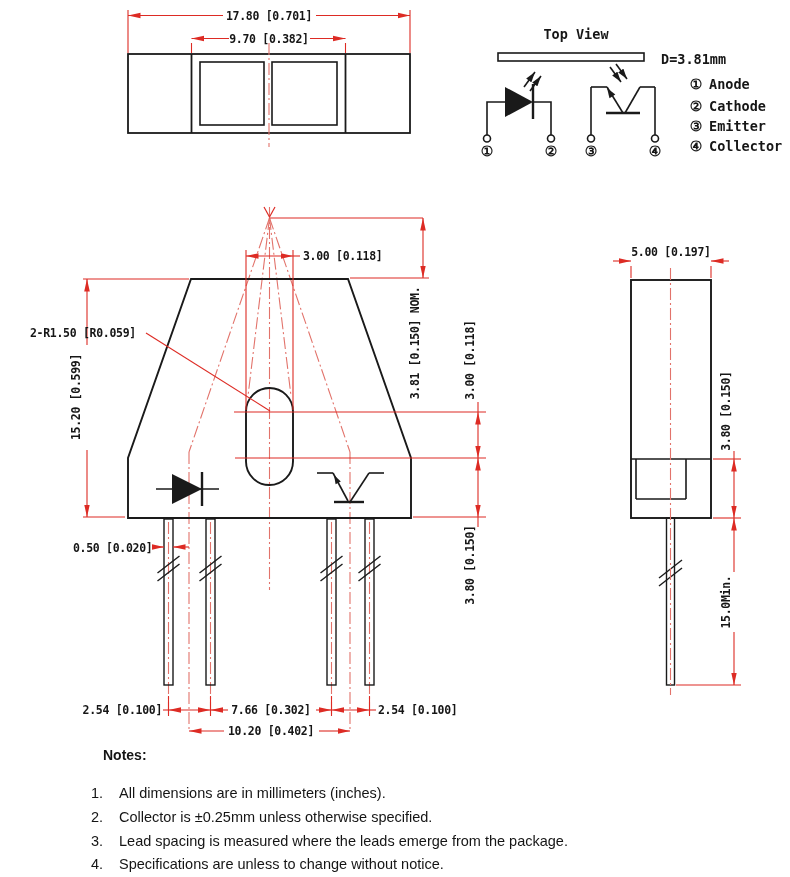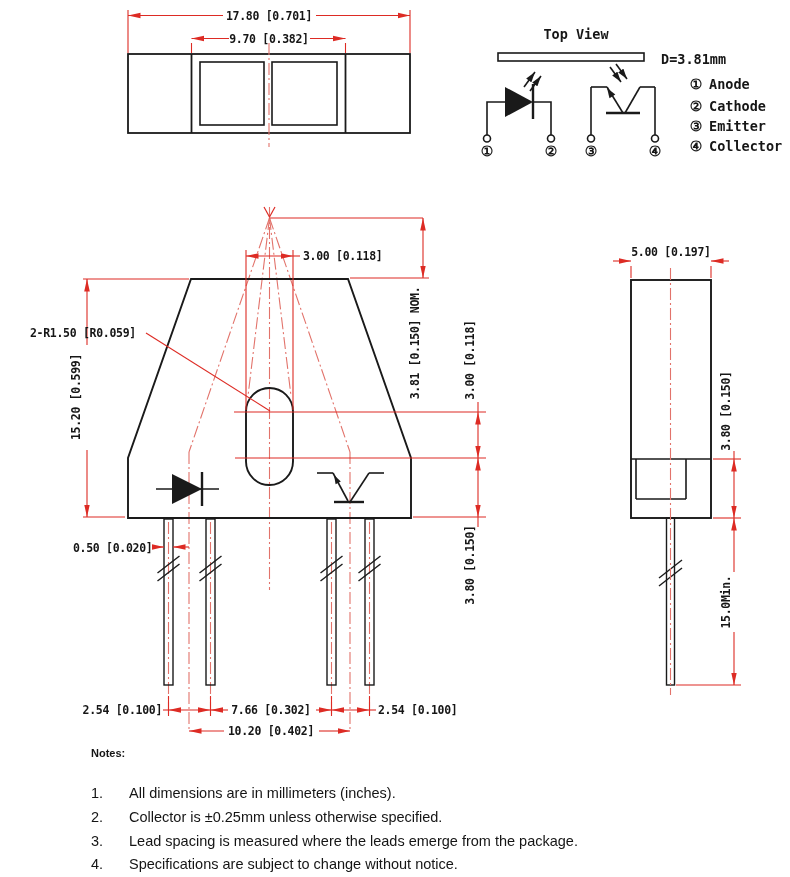--- a/index.html
+++ b/index.html
@@ -5,24 +5,24 @@
   html,body{margin:0;padding:0;background:#fff;}
   #stage{position:relative;width:790px;height:877px;background:#ffffff;overflow:hidden;
          font-family:"DejaVu Sans Mono",monospace;margin-left:13px;}
   svg{position:absolute;left:0;top:0;}
   svg text{fill:#161616;}
   .dim  {font:bold 11.5px "DejaVu Sans Mono",monospace;letter-spacing:-0.3px;}
   .schemt{font:bold 13.5px "DejaVu Sans Mono",monospace;}
   .pinnum{font:bold 14px "DejaVu Sans Mono",monospace;}
   #notes{position:absolute;left:0;top:742px;width:790px;
          font-family:"Liberation Sans","DejaVu Sans",sans-serif;color:#151515;}
-  #notes .ntitle{position:absolute;left:78px;top:5px;font-size:11px;font-weight:bold;}
+  #notes .ntitle{position:absolute;left:90px;top:5px;font-size:14px;font-weight:bold;}
   .nrow{position:absolute;left:0;width:720px;font-size:14.5px;}
   .nrow .nnum{position:absolute;left:78px;}
-  .nrow .ntext{position:absolute;left:116px;}
+  .nrow .ntext{position:absolute;left:106px;}
 </style>
 </head>
 <body>
 
 <div id="stage">
 <svg width="790" height="745" viewBox="0 0 790 745">
   <defs>
     <marker id="mR" markerUnits="userSpaceOnUse" markerWidth="14" markerHeight="8" refX="12.5" refY="4" orient="auto-start-reverse">
       <path d="M0,1.2 L12.5,4 L0,6.8 Z" fill="#dd2b24"></path>
     </marker>
@@ -246,16 +246,16 @@
   <div class="nrow" style="top:67px">
     <span class="nnum">2.</span>
     <span class="ntext">Collector is ±0.25mm unless otherwise specified.</span>
   </div>
   <div class="nrow" style="top:91px">
     <span class="nnum">3.</span>
     <span class="ntext">Lead spacing is measured where the leads emerge from the package.</span>
   </div>
   <div class="nrow" style="top:114px">
     <span class="nnum">4.</span>
-    <span class="ntext">Specifications are subject to change without notice.</span>
+    <span class="ntext">Specifications are unless to change without notice.</span>
   </div>
 </div>
 </div>
 
 </body></html>

